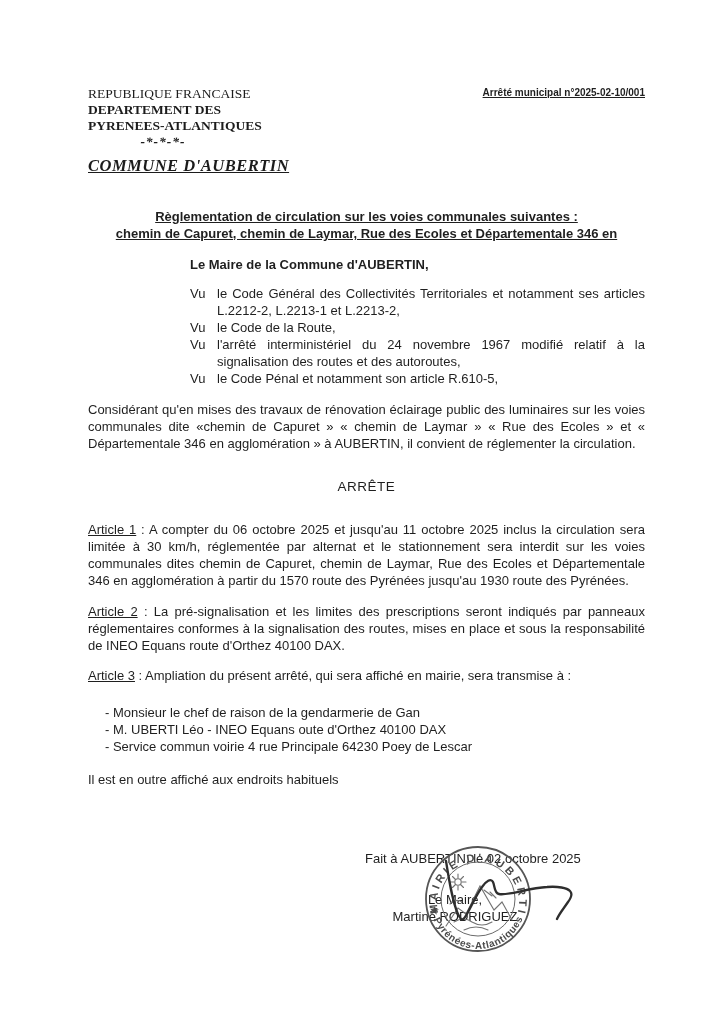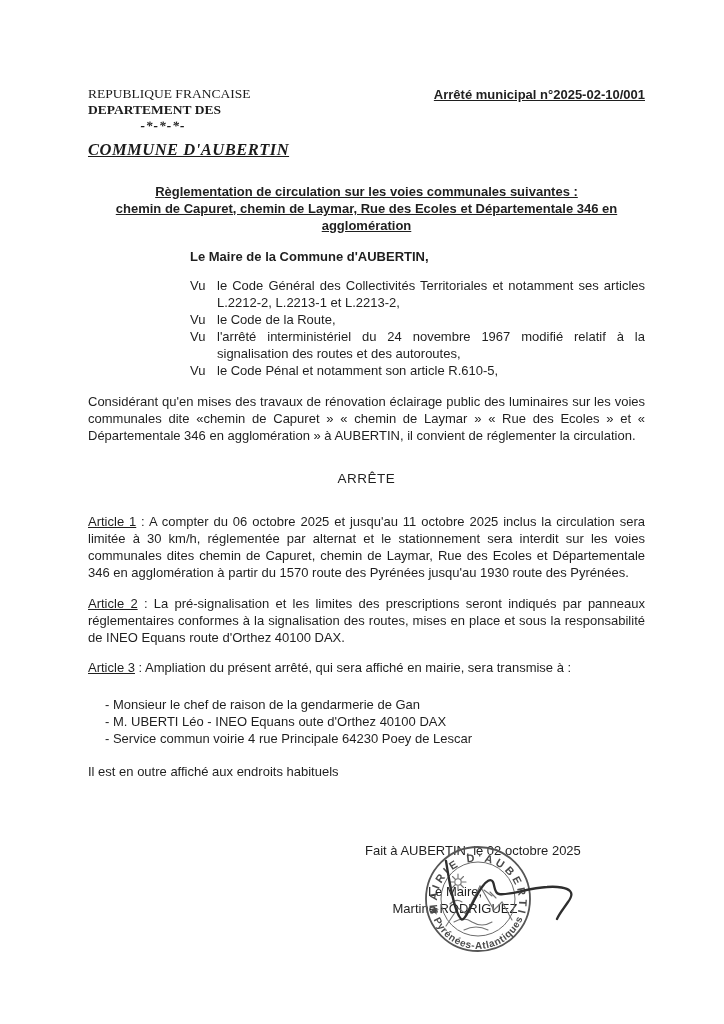--- a/index.html
+++ b/index.html
@@ -20,25 +20,25 @@
     font-family:"Liberation Serif", serif;
     font-size:13.5px; line-height:16px; color:#1c1c1c;
   }
   .hl-republic { font-style:normal; }
   .hl-dept { font-weight:bold; }
   .hl-sep { font-weight:bold; font-style:italic; text-align:center; width:150px; letter-spacing:1px; }
   .hl-commune {
     margin-top:8px; font-weight:bold; font-style:italic;
     font-size:16.5px; text-decoration:underline; letter-spacing:.5px;
   }
-  .header-right { font-weight:bold; text-decoration:underline; font-size:13px; padding-top:1px; }
+  .header-right { font-weight:bold; text-decoration:underline; font-size:10px; padding-top:1px; }
 
   
   .doc-title {
-    margin-top:25px; text-align:center; font-weight:bold; line-height:17px;
+    margin-top:34px; text-align:center; font-weight:bold; line-height:17px;
   }
   .doc-title .tline { white-space:nowrap; }
   .doc-title .tline span { text-decoration:underline; }
 
   
   .salutation { margin-top:15px; margin-left:102px; font-weight:bold; }
   .visas { margin-top:13px; margin-left:102px; }
   .visa-row { display:flex; line-height:17px; }
   .visa-label { width:27px; flex-shrink:0; }
   .visa-text { flex:1; text-align:justify; }
@@ -68,30 +68,30 @@
 </style>
 </head>
 <body>
 
 <div class="page">
 
   <div class="header">
     <div class="header-left">
       <div class="hl-republic">REPUBLIQUE FRANCAISE</div>
       <div class="hl-dept">DEPARTEMENT DES</div>
+      <div class="hl-dept">PYRENEES-ATLANTIQUES</div>
       <div class="hl-sep">-*-*-*-</div>
       <div class="hl-commune">COMMUNE D'AUBERTIN</div>
     </div>
     <div class="header-right">Arrêté municipal n°2025-02-10/001</div>
   </div>
 
   <div class="doc-title">
     <div class="tline"><span>Règlementation de circulation sur les voies communales suivantes :</span></div>
     <div class="tline"><span>chemin de Capuret, chemin de Laymar, Rue des Ecoles et Départementale 346 en</span></div>
-    <div class="tline"><span>agglomération</span></div>
   </div>
 
   <div class="salutation">Le Maire de la Commune d'AUBERTIN,</div>
 
   <div class="visas">
     <div class="visa-row">
       <span class="visa-label">Vu</span>
       <span class="visa-text">le Code Général des Collectivités Territoriales et notamment ses articles L.2212-2, L.2213-1 et L.2213-2,</span>
     </div>
     <div class="visa-row">

